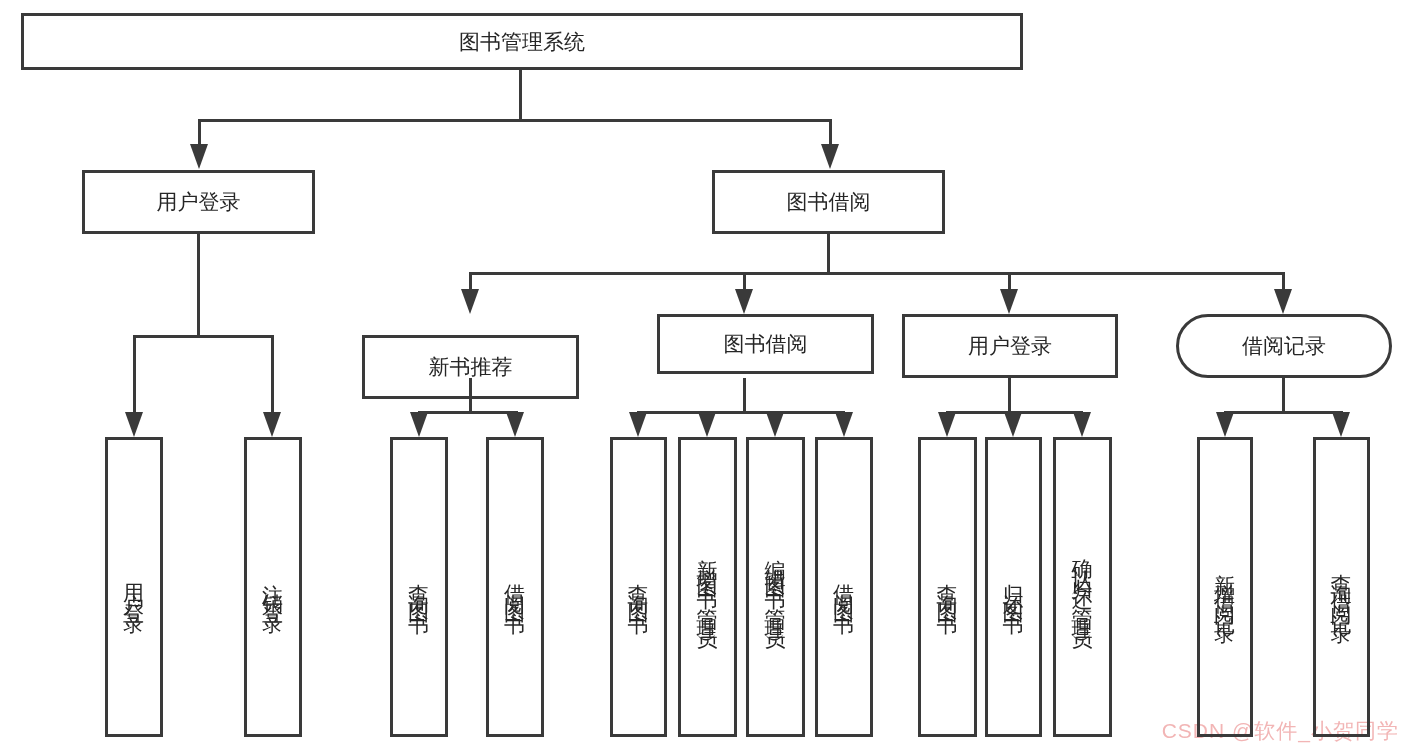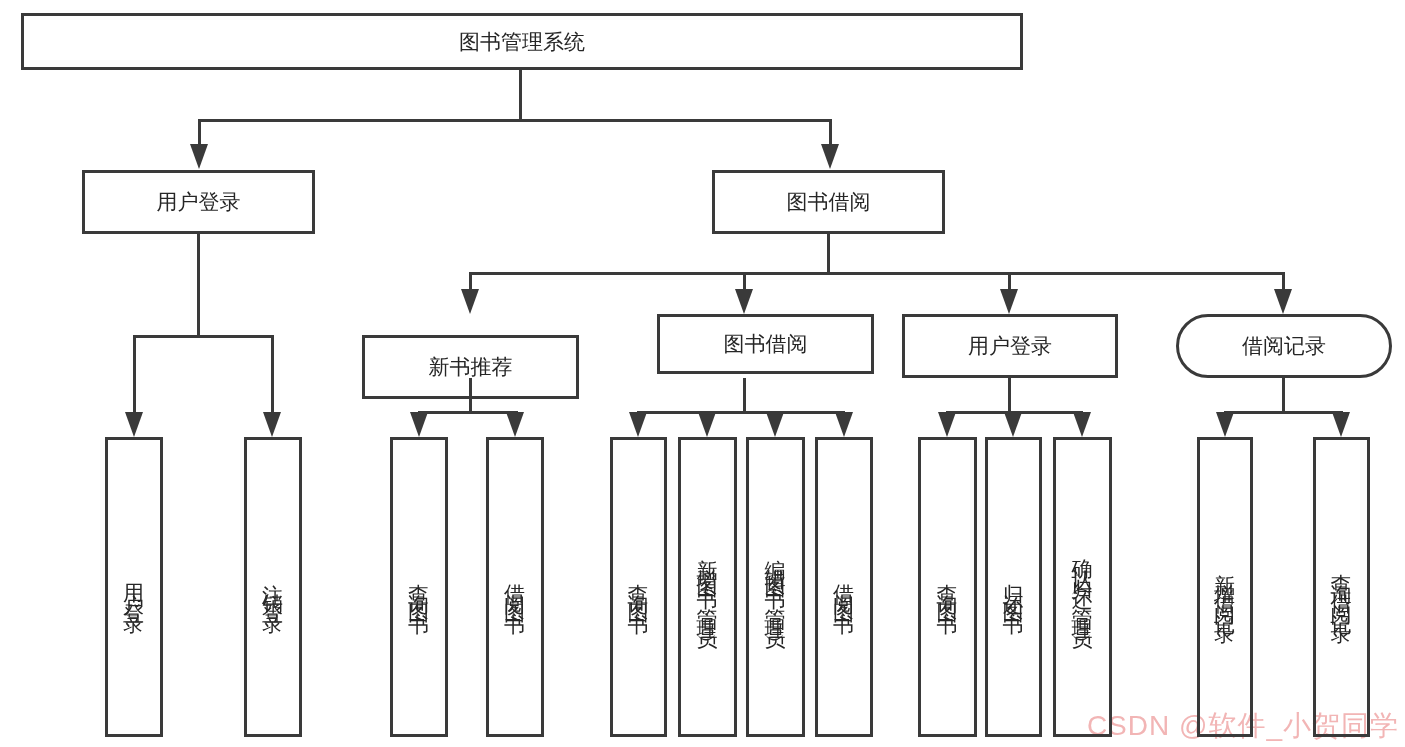--- a/index.html
+++ b/index.html
@@ -46,21 +46,21 @@
     height: 0;
     border-left: 9px solid transparent;
     border-right: 9px solid transparent;
     border-top: 25px solid var(--line);
     z-index: 2;
   }
   .watermark {
     position: absolute;
     right: 6px;
     bottom: 2px;
-    font-size: 28px;
+    font-size: 21px;
     color: var(--watermark);
     letter-spacing: 1px;
     z-index: 1;
     white-space: nowrap;
   }
 </style>
 </head>
 <body>
 
 <div class="canvas">

